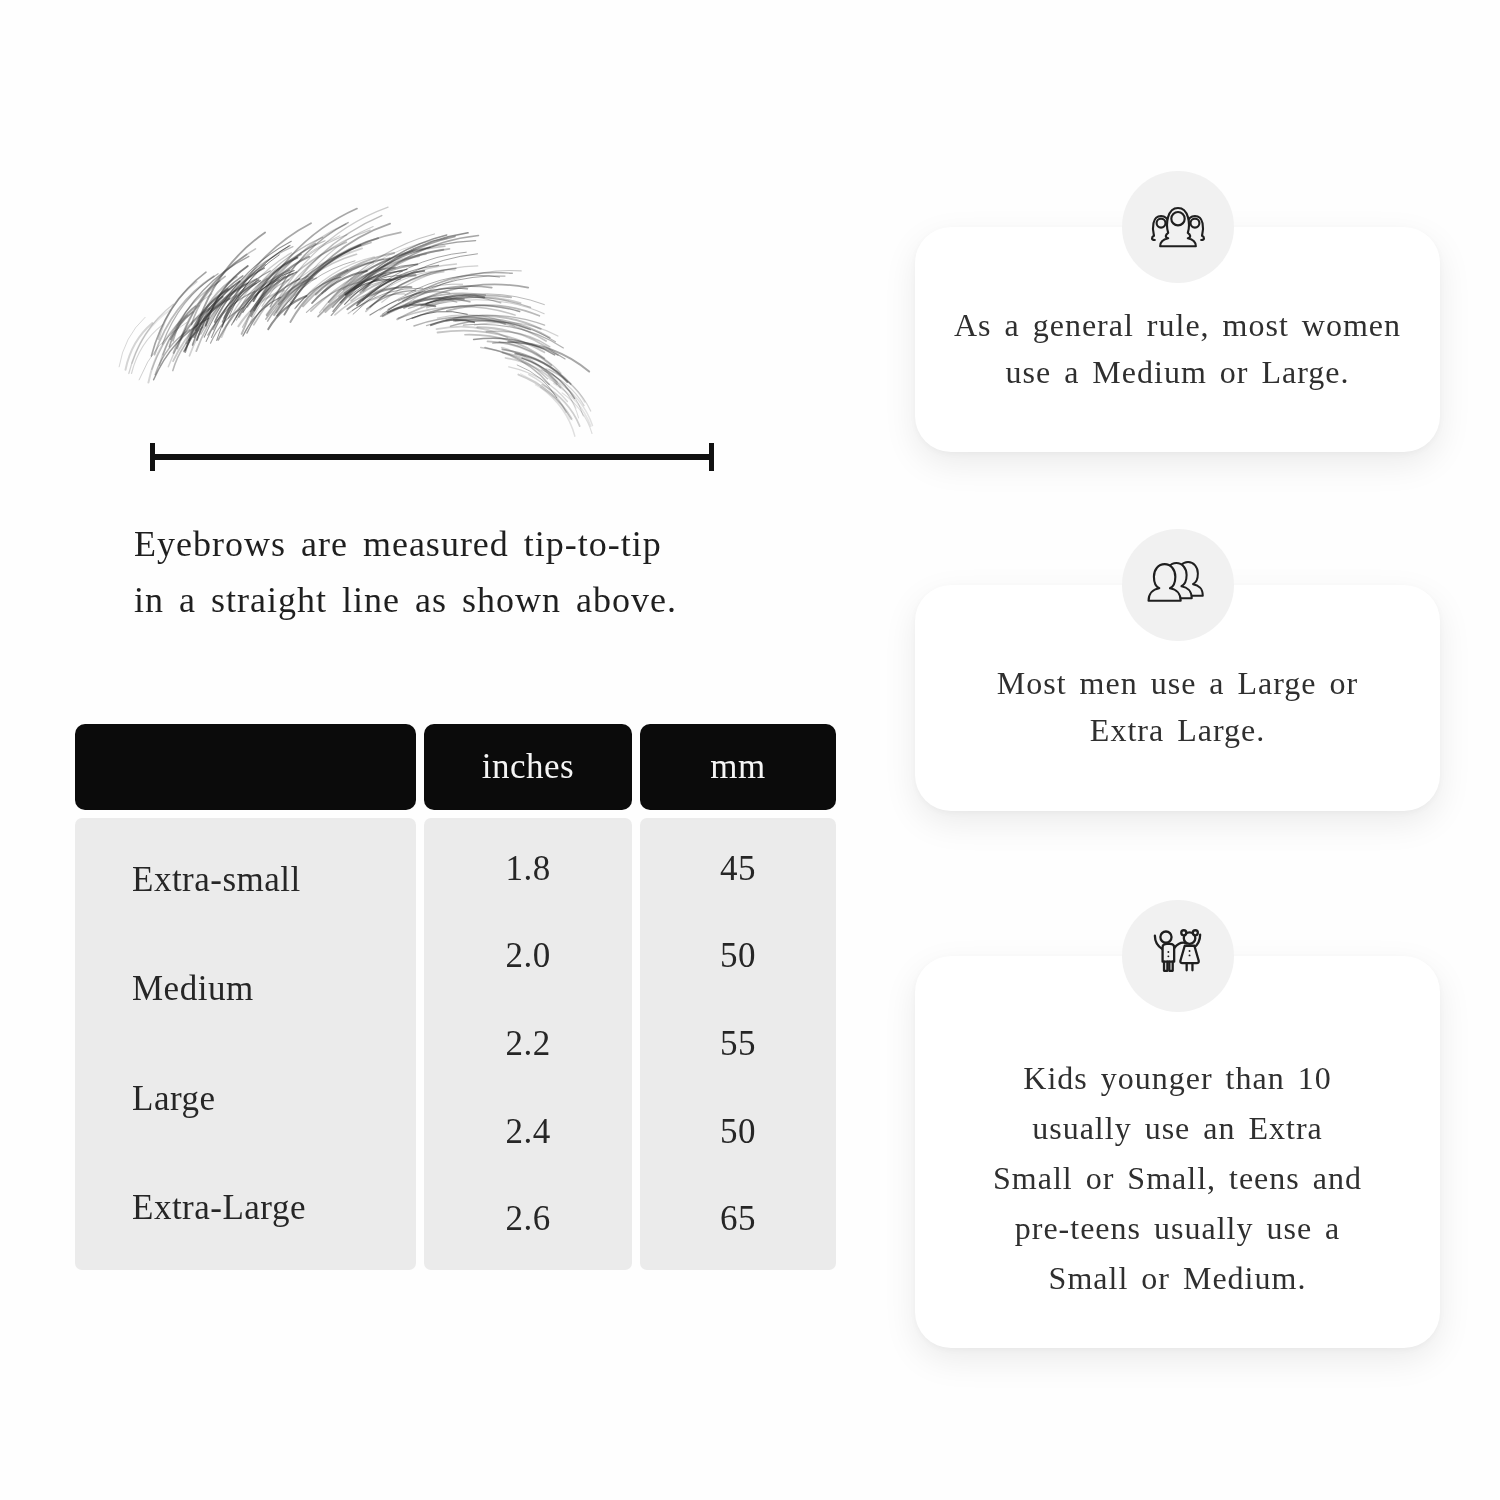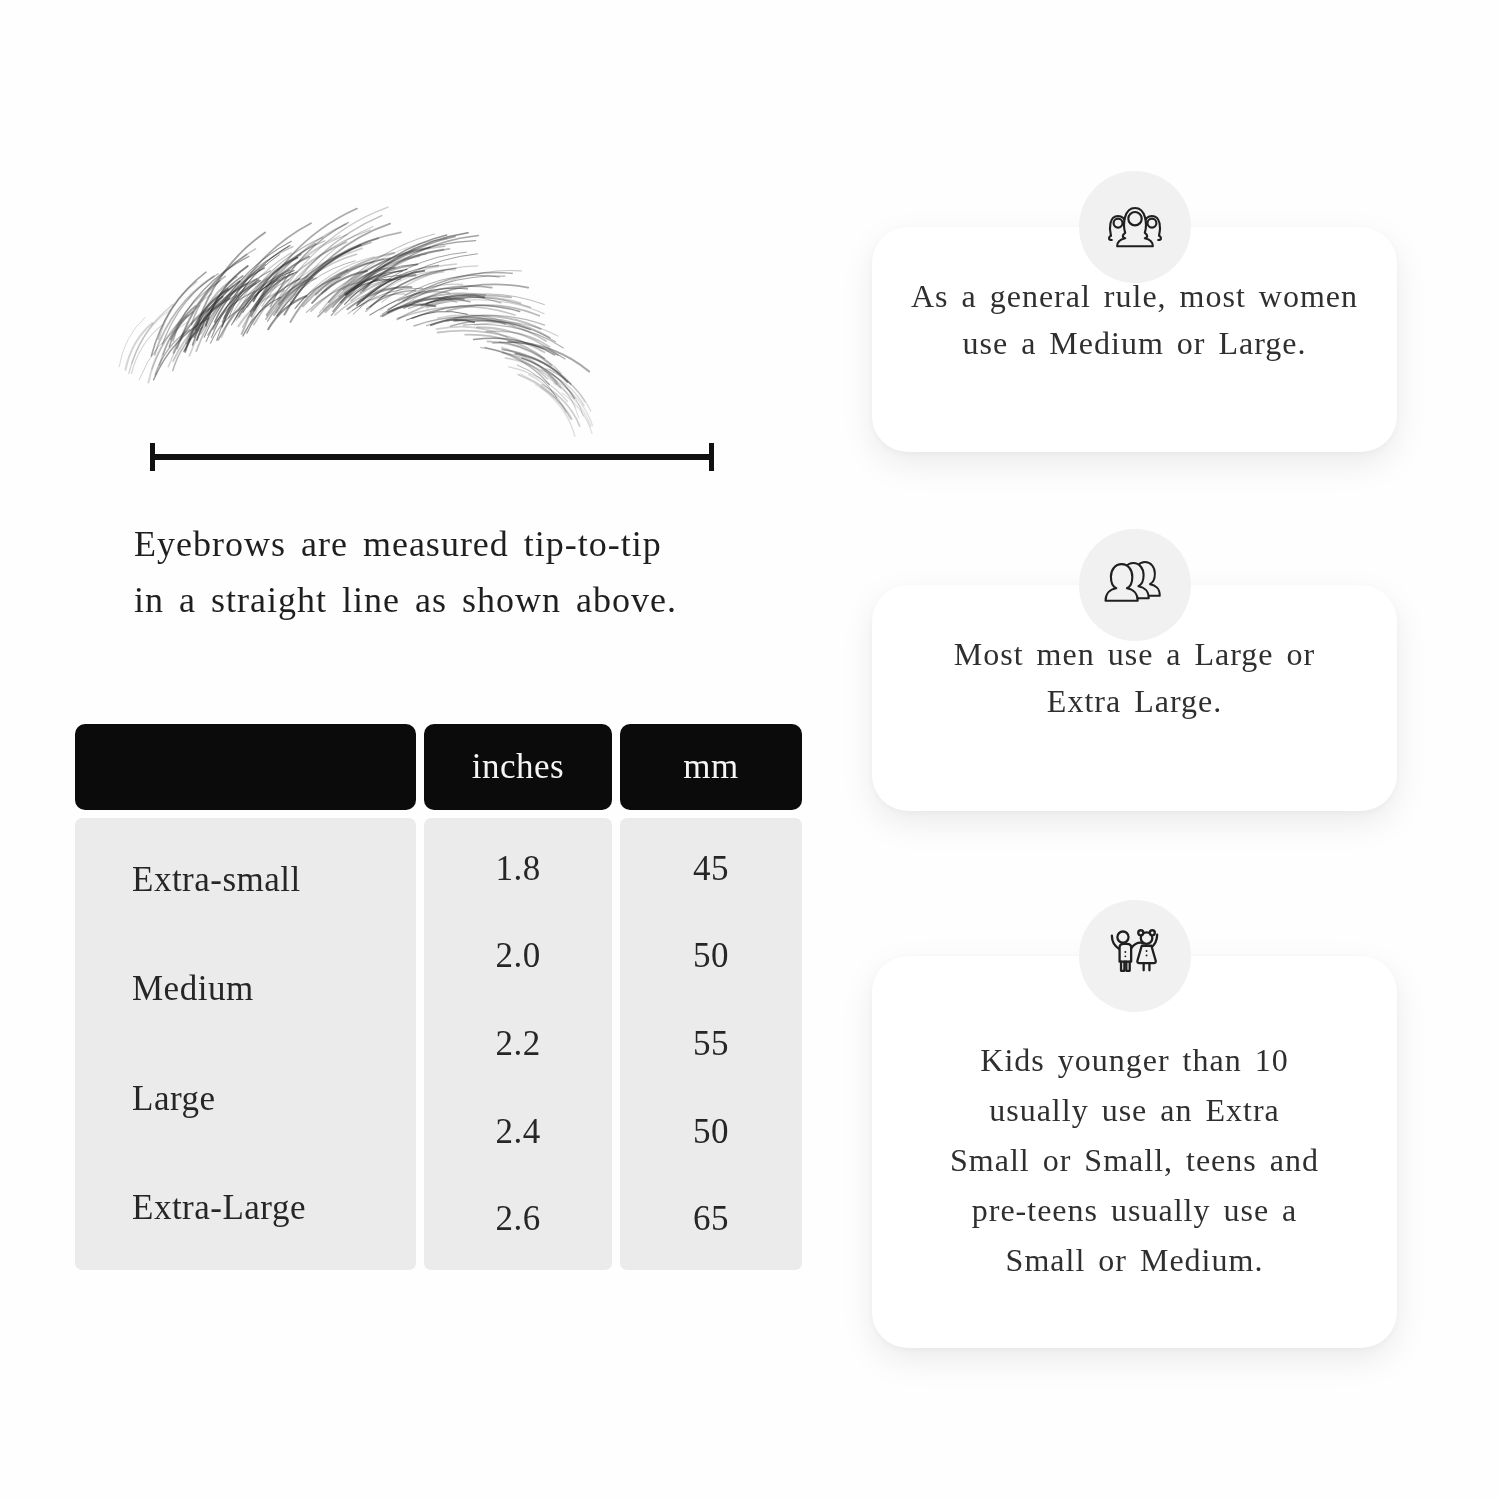--- a/index.html
+++ b/index.html
@@ -23,42 +23,42 @@
 
   .caption{
     position:absolute;left:134px;top:516px;margin:0;
     font-size:36px;line-height:56px;letter-spacing:1px;word-spacing:5px;
     color:#1f1f1f;white-space:pre-line;
   }
 
   .size-table{position:absolute;left:75px;top:724px;display:flex;gap:8px;}
   .tcol{display:flex;flex-direction:column;gap:8px;}
   .tcol.c-label{width:341px;}
-  .tcol.c-inches{width:188px;}
-  .tcol.c-mm{width:182px;}
+  .tcol.c-inches{width:208px;}
+  .tcol.c-mm{width:196px;}
   .th{
     height:86px;border-radius:10px;background:var(--header-bg,#0b0b0b);
     color:var(--header-text,#f5f5f5);
     display:flex;align-items:center;justify-content:center;
     font-size:35px;letter-spacing:0.5px;
   }
   .tbody{
     height:452px;border-radius:7px;background:var(--body-bg,#ebebeb);
     display:flex;flex-direction:column;padding:7px 0;box-sizing:border-box;
   }
   .td{flex:1;display:flex;align-items:center;justify-content:center;
       font-size:35px;letter-spacing:0.5px;color:#262626;}
   .c-label .td{justify-content:flex-start;padding-left:57px;}
 
   
   .card{
-    position:absolute;left:872px;width:525px;box-sizing:border-box;
+    position:absolute;left:915px;width:525px;box-sizing:border-box;
     background:var(--card-bg,#ffffff);border-radius:36px;
     box-shadow:0 12px 34px rgba(0,0,0,0.08), 0 2px 6px rgba(0,0,0,0.03);
-    display:flex;flex-direction:column;justify-content:flex-start;
+    display:flex;flex-direction:column;justify-content:center;
     padding:46px 26px 28px 26px;
   }
   .card1{top:227px;height:225px;}
   .card2{top:585px;height:226px;}
   .card3{top:956px;height:392px;}
   .card-text{
     margin:0;text-align:center;color:#2f2f2f;
     font-size:32px;line-height:47px;letter-spacing:1px;word-spacing:4px;
     white-space:pre-line;
   }

